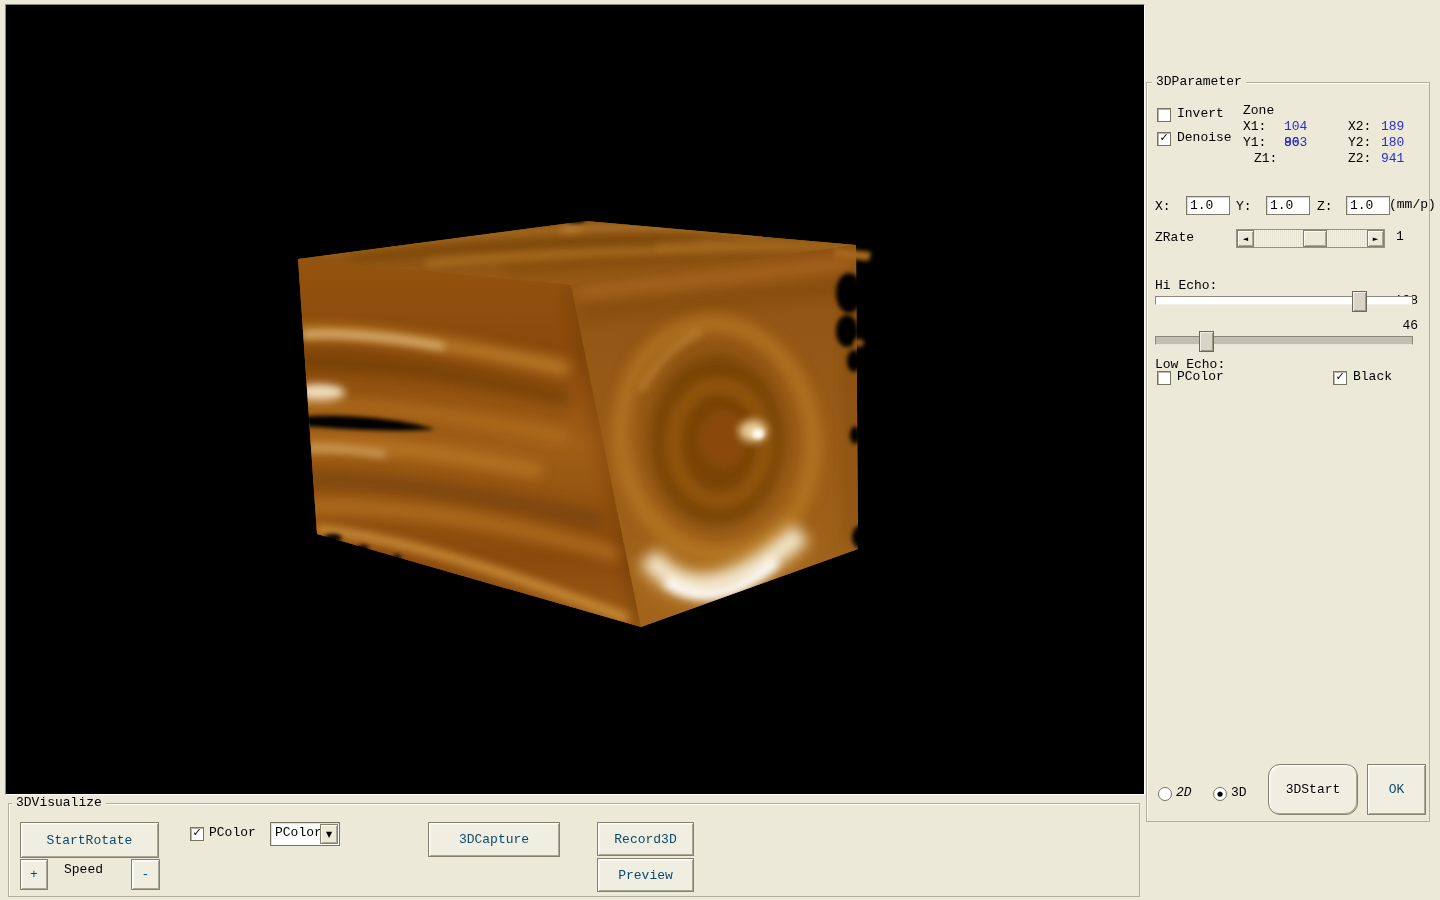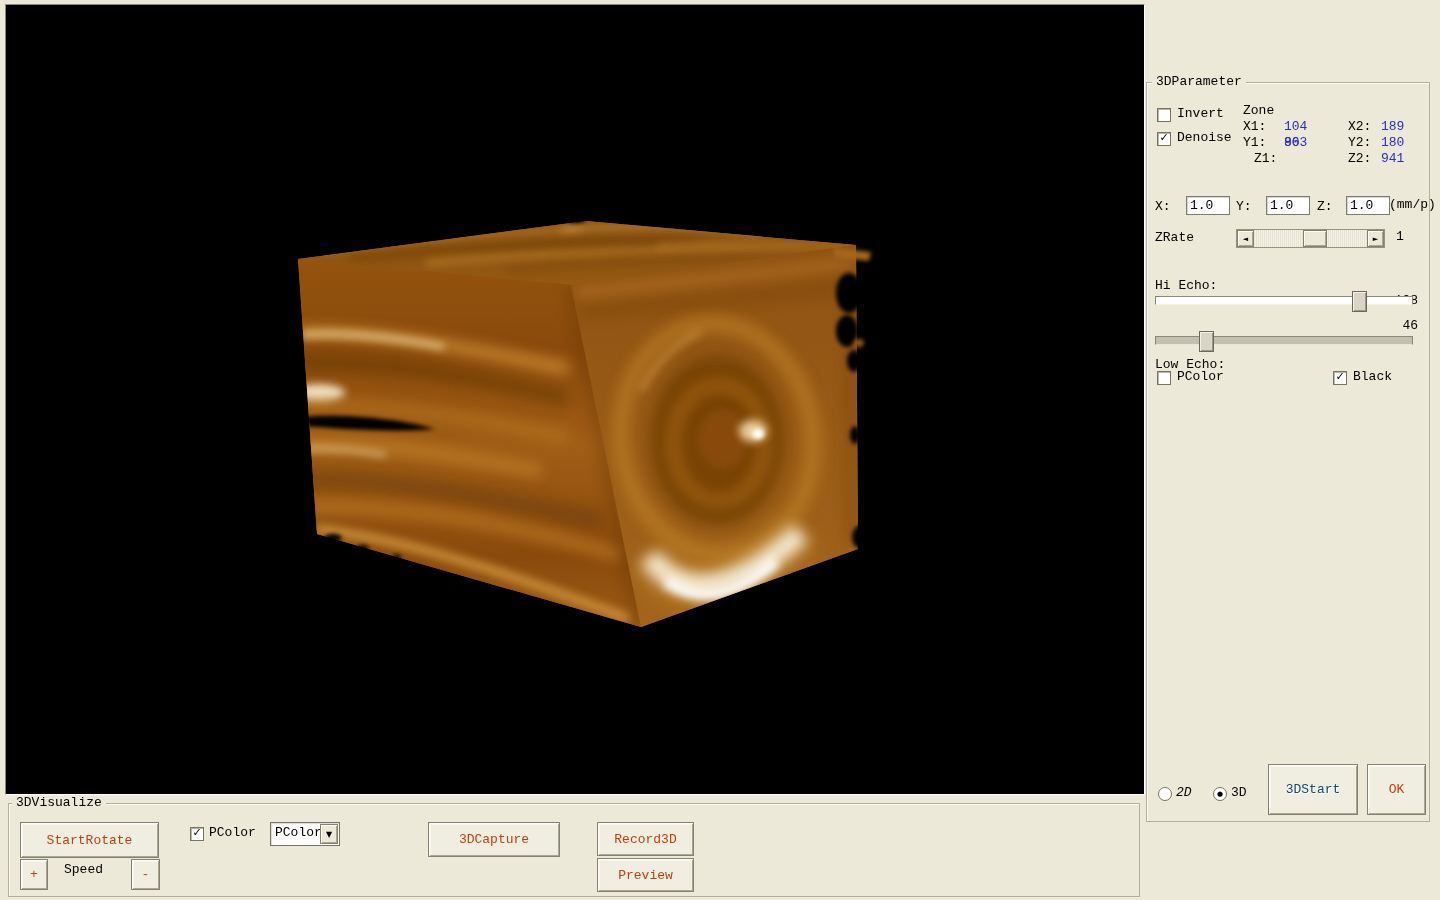--- a/index.html
+++ b/index.html
@@ -10,22 +10,22 @@
             border-top:1px solid #8a8778;border-left:1px solid #8a8778;
             border-right:1px solid #fff;border-bottom:1px solid #fff;}
   #viewport svg{position:absolute;left:0;top:0;}
   
   .gbox{position:absolute;border:1px solid #b2af9e;box-shadow:inset 1px 1px 0 #fbfaf3;}
   .glabel{position:absolute;background:#ece9d8;padding:0 4px;line-height:14px;}
   
   .btn{position:absolute;background:#f0eee1;border:1px solid #84816f;
        box-shadow:inset 1px 1px 0 #fdfdf9,inset -1px -1px 0 #aaa796,inset 2px 2px 0 #f7f6ee;
        display:flex;align-items:center;justify-content:center;font-family:inherit;font-size:13px;
-       color:#c2410c;}
-  .btn.disabled{color:#0c4a6e;text-shadow:1px 1px 0 #fff;}
+       color:#0c4a6e;}
+  .btn.disabled{color:#000000;text-shadow:1px 1px 0 #fff;border-radius:12px;}
   
   .cb{position:absolute;width:12px;height:12px;background:#fff;border:1px solid #77745f;
       box-shadow:inset 1px 1px 0 #b9b6a6;display:flex;align-items:center;justify-content:center;}
   .cb .mark{font-family:"DejaVu Sans",sans-serif;font-size:11px;line-height:10px;font-weight:bold;margin-top:-2px;}
   .radio{position:absolute;width:12px;height:12px;background:#fff;border:1px solid #77745f;border-radius:50%;
          display:flex;align-items:center;justify-content:center;}
   .radio .dot{font-family:"DejaVu Sans",sans-serif;font-size:7px;line-height:7px;color:#000;}
   
   .field{position:absolute;background:#fff;border:1px solid #7e7b6a;box-shadow:inset 1px 1px 1px rgba(0,0,0,.18);
          font-family:inherit;font-size:13px;padding:0 3px;margin:0;}

